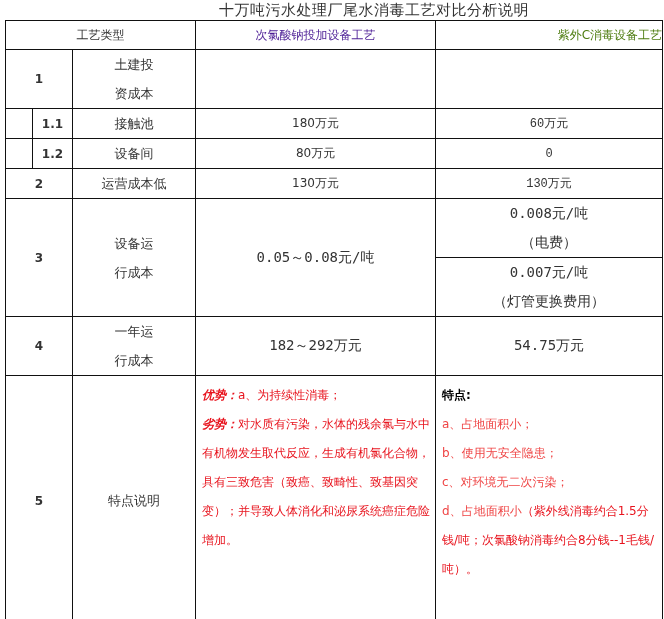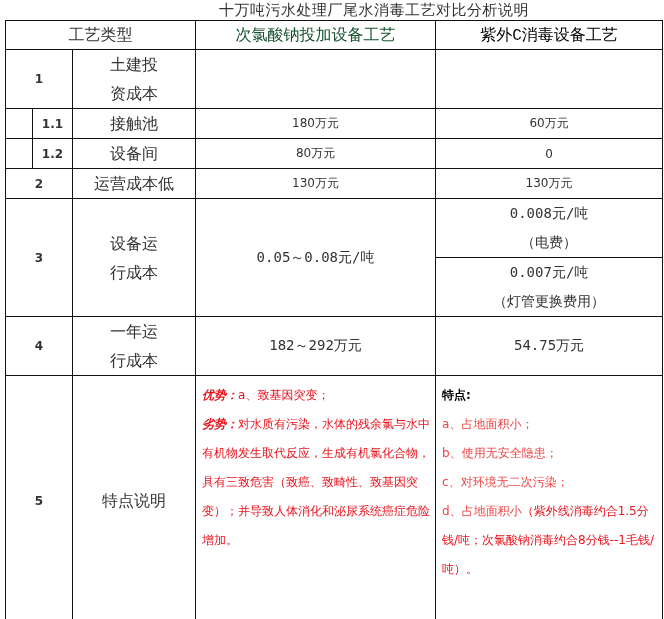--- a/index.html
+++ b/index.html
@@ -36,28 +36,28 @@
       table-layout: fixed;
       font-size: 12px;
     }
     table.cmp td {
       border: 1.5px solid #111111;
       text-align: center;
       vertical-align: middle;
       padding: 0;
       color: #333333;
     }
-    .hdr td { height: 28px; font-size: 16px; font-family: Liberation Mono, monospace; }
+    .hdr td { height: 28px; font-size: 12px; }
     .hdr .h-type { color: #333333; }
-    .hdr .h-naclo { color: #14532d; }
-    .hdr .h-uv { color: #000000; }
+    .hdr .h-naclo { color: #4c1d95; }
+    .hdr .h-uv { color: #4d7c0f; text-align: right; }
     .num { font-weight: bold; color: #555555; font-size: 12px; }
-    .label { color: #333333; font-size: 16px; line-height: 29px; }
+    .label { color: #333333; font-size: 13px; line-height: 29px; }
     .red { color: #c0141e; }
-    .blue { color: #3a6fa0; }
+    .blue { color: #3a6fa0; font-family: Liberation Mono, monospace; }
     .mono { font-family: "DejaVu Sans Mono", "Liberation Mono", monospace; font-size: 14px; }
     .line { display: block; line-height: 29px; }
     .desc {
       text-align: left !important;
       vertical-align: top !important;
       padding: 5px 4px 0 6px !important;
       font-size: 12px;
       line-height: 29px;
     }
     .desc .bold-red { color: #e8141e; font-weight: bold; font-style: italic; }
@@ -146,21 +146,21 @@
       <span class="line">行成本</span>
     </td>
     <td class="red mono">182～292万元</td>
     <td class="blue mono">54.75万元</td>
   </tr>
 
   <tr class="no-bottom" style="height:250px">
     <td colspan="2" class="num">5</td>
     <td class="label">特点说明</td>
     <td class="desc">
-      <span class="bold-red">优势：</span><span class="txt-red">a、致基因突变；</span><br>
+      <span class="bold-red">优势：</span><span class="txt-red">a、为持续性消毒；</span><br>
       <span class="bold-red">劣势：</span><span class="txt-red">对水质有污染，水体的残余氯与水中有机物发生取代反应，生成有机氯化合物，具有三致危害（致癌、致畸性、致基因突变）；并导致人体消化和泌尿系统癌症危险增加。</span>
     </td>
     <td class="desc">
       <span class="bold-blue">特点:</span><br>
       <span class="txt-blue">a、占地面积小；</span><br>
       <span class="txt-blue">b、使用无安全隐患；</span><br>
       <span class="txt-blue">c、对环境无二次污染；</span><br>
       <span class="txt-blue">d、占地面积小</span><span class="txt-red">（紫外线消毒约合1.5分钱/吨；次氯酸钠消毒约合8分钱--1毛钱/吨）。</span>
     </td>
   </tr>

